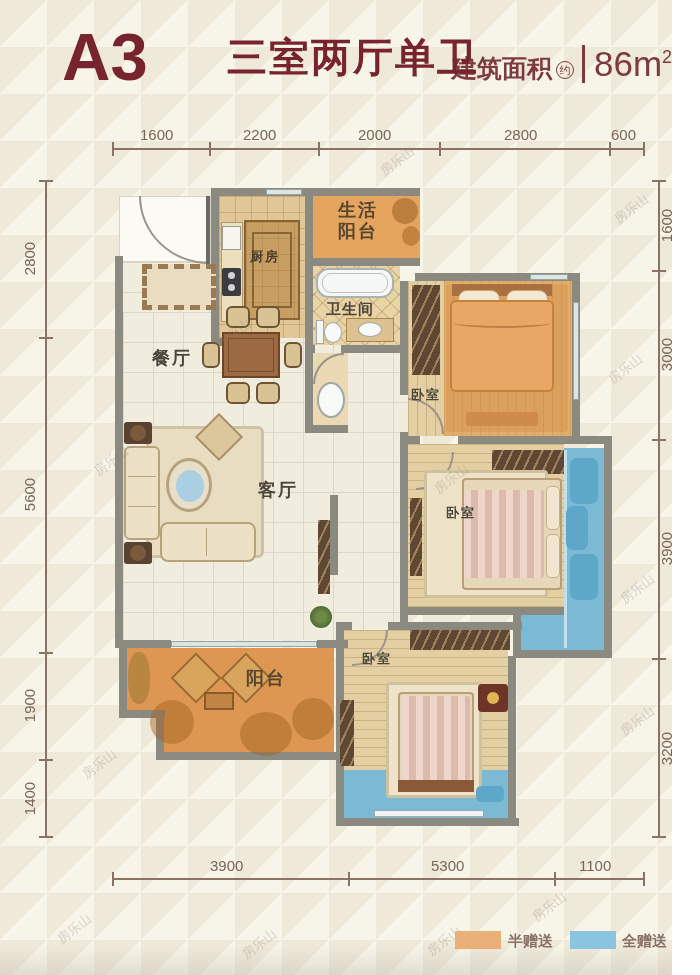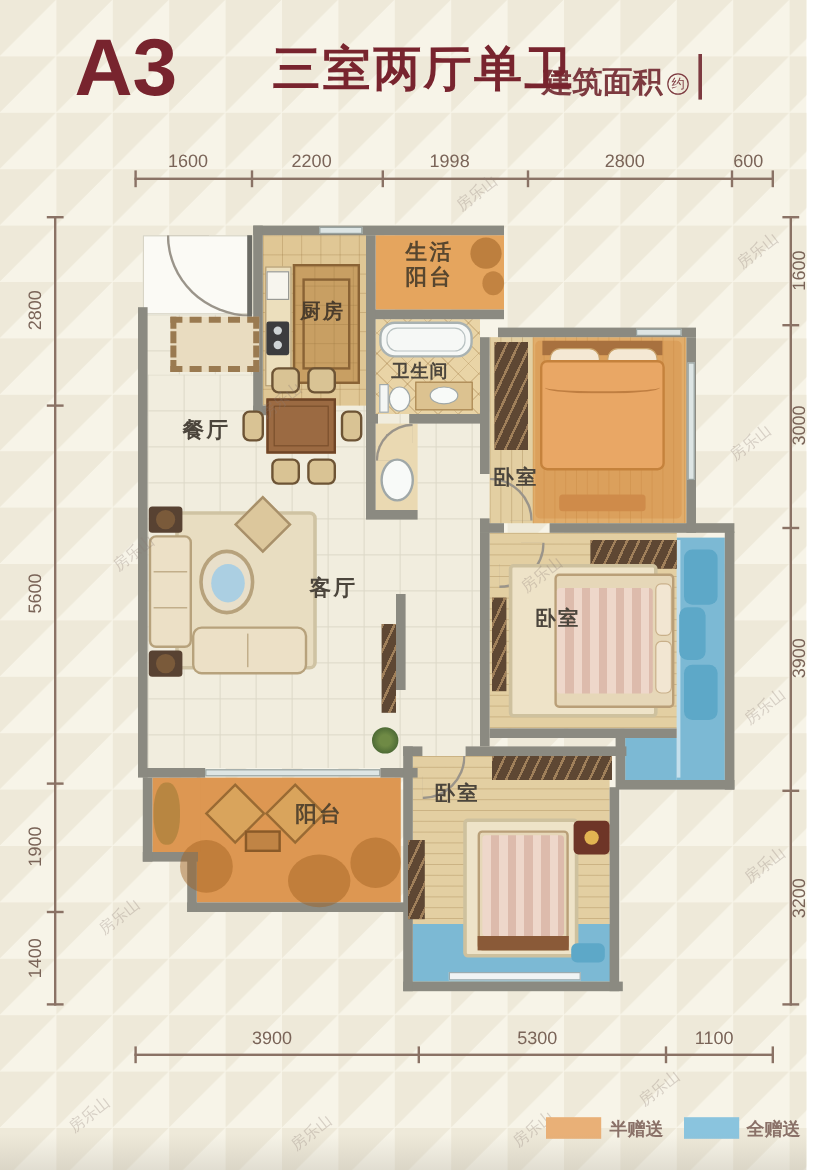--- a/index.html
+++ b/index.html
@@ -26,52 +26,53 @@
   .kfloor{background-color:#e0c795;
     background-image:linear-gradient(rgba(150,115,60,.3) 1px, rgba(0,0,0,0) 1px),
                      linear-gradient(90deg, rgba(150,115,60,.3) 1px, rgba(0,0,0,0) 1px);
     background-size:16px 16px;}
   .bfloor{background-color:#e9d4a6;
     background-image:repeating-linear-gradient(45deg, rgba(150,110,55,.25) 0 1px, rgba(0,0,0,0) 1px 12px),
                      repeating-linear-gradient(-45deg, rgba(150,110,55,.25) 0 1px, rgba(0,0,0,0) 1px 12px);}
   .blue{position:absolute; background:#7cb9d4;}
   .darkwood{position:absolute; background:#5e4733;
     background-image:repeating-linear-gradient(115deg, rgba(214,174,122,.55) 0 2px, rgba(0,0,0,0) 2px 9px);}
-  .room-label{position:absolute; font-weight:bold; color:#4b453c; font-size:17px; letter-spacing:2px; white-space:nowrap;}
+  .room-label{position:absolute; font-weight:bold; color:#4b453c; font-size:13px; letter-spacing:2px; white-space:nowrap;}
   .dimtxt{position:absolute; color:#7a6458; font-size:15px; white-space:nowrap;}
   .dimtxt.v{transform:rotate(-90deg); transform-origin:center;}
   .dline{position:absolute; background:#8a7265;}
   .arc{position:absolute; border:0 solid #9a948a;}
   .furn{position:absolute;}
   .wm{position:absolute; color:rgba(140,122,116,.30); font-size:13px; transform:rotate(-38deg); white-space:nowrap;}
   .sw{position:absolute; width:46px; height:18px;}
   .sw-half{background:#e9b077;}
   .sw-full{background:#8ac4de;}
 </style>
 </head>
 <body>
 
 <div id="stage">
 
   <div class="abs" style="left:62px;top:18px;font-size:67px;font-weight:bold;color:#78242e;">A3</div>
   <div class="abs" style="left:452px;top:52px;font-size:25px;font-weight:bold;color:#7d3a40;">建筑面积</div>
   <div class="abs" style="left:227px;top:30px;font-size:40px;font-weight:bold;color:#78242e;letter-spacing:2px;">三室两厅单卫</div>
   <div class="abs" style="left:556px;top:61px;width:18px;height:18px;border:1.5px solid #7d3a40;border-radius:50%;color:#7d3a40;font-size:11px;line-height:16px;text-align:center;">约</div>
   <div class="abs" style="left:582px;top:45px;width:3px;height:38px;background:#7d3a40;"></div>
+  <div class="abs" style="left:594px;top:44px;font-size:35px;color:#7d3a40;"><span>86m</span><sup style="font-size:18px;">2</sup></div>
 
   <div class="dline" style="left:112px;top:148px;width:533px;height:2px;"></div>
   <div class="dline" style="left:112px;top:142px;width:2px;height:14px;"></div>
   <div class="dline" style="left:209px;top:142px;width:2px;height:14px;"></div>
   <div class="dline" style="left:318px;top:142px;width:2px;height:14px;"></div>
   <div class="dline" style="left:439px;top:142px;width:2px;height:14px;"></div>
   <div class="dline" style="left:609px;top:142px;width:2px;height:14px;"></div>
   <div class="dline" style="left:643px;top:142px;width:2px;height:14px;"></div>
   <div class="dimtxt" style="left:140px;top:126px;">1600</div>
   <div class="dimtxt" style="left:243px;top:126px;">2200</div>
-  <div class="dimtxt" style="left:358px;top:126px;">1998</div>
+  <div class="dimtxt" style="left:358px;top:126px;">2000</div>
   <div class="dimtxt" style="left:504px;top:126px;">2800</div>
   <div class="dimtxt" style="left:611px;top:126px;">600</div>
 
   <div class="dline" style="left:45px;top:180px;width:2px;height:658px;"></div>
   <div class="dline" style="left:39px;top:180px;width:14px;height:2px;"></div>
   <div class="dline" style="left:39px;top:337px;width:14px;height:2px;"></div>
   <div class="dline" style="left:39px;top:652px;width:14px;height:2px;"></div>
   <div class="dline" style="left:39px;top:759px;width:14px;height:2px;"></div>
   <div class="dline" style="left:39px;top:836px;width:14px;height:2px;"></div>
   <div class="dimtxt v" style="left:13px;top:250px;">2800</div>

